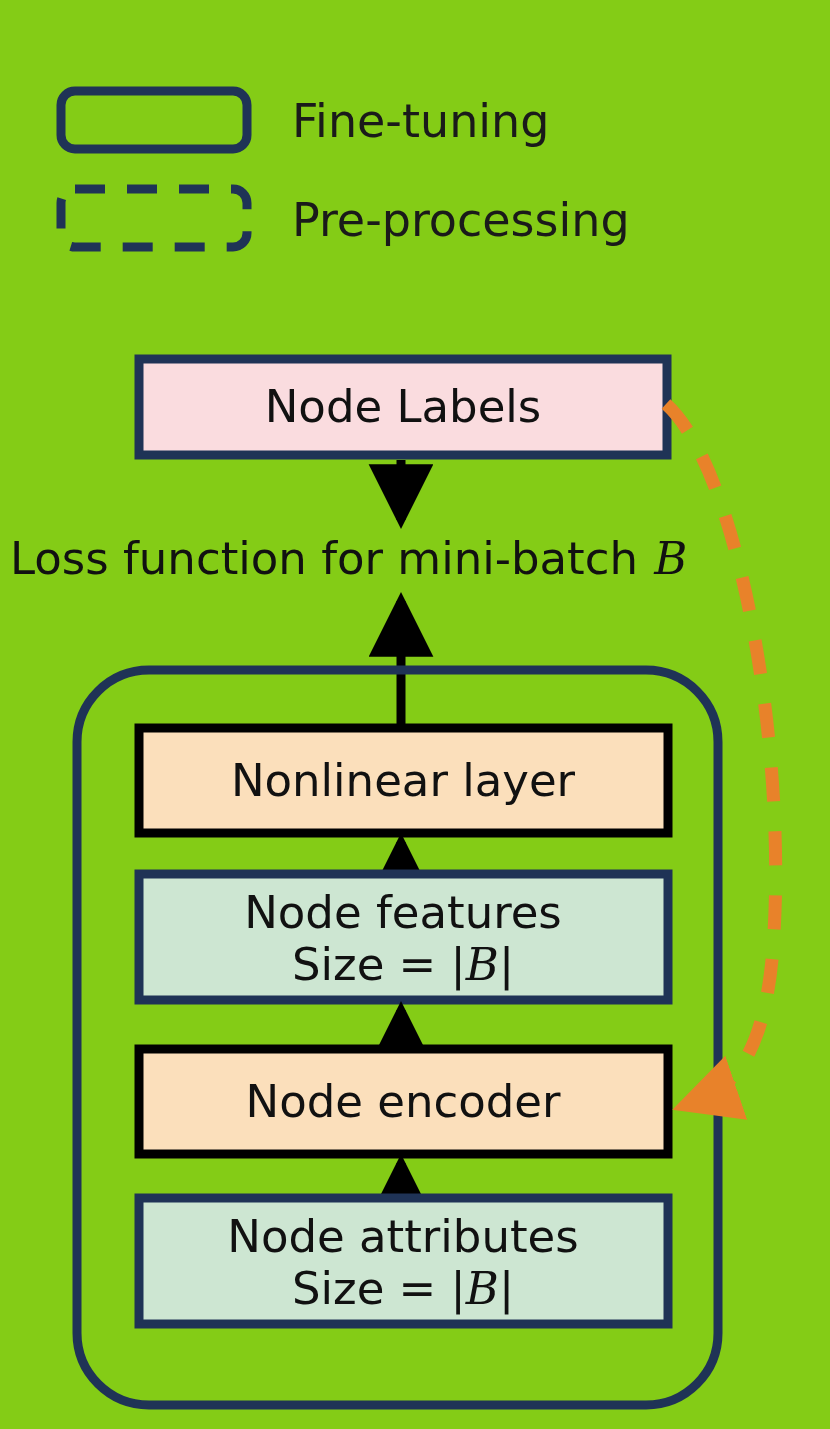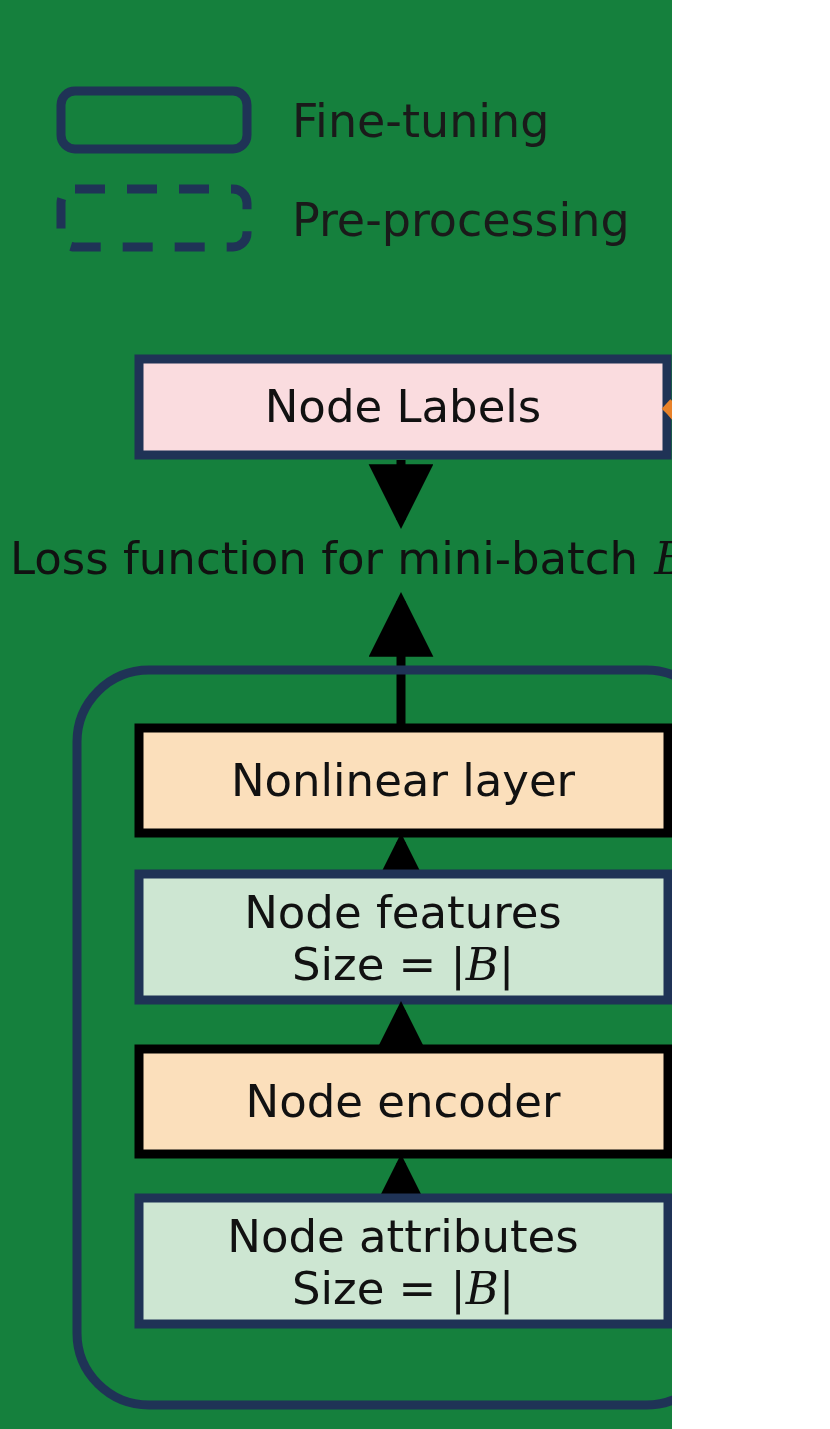--- a/index.html
+++ b/index.html
@@ -5,23 +5,23 @@
   html, body {
     margin: 0;
     padding: 0;
     background: #ffffff;
   }
   body {
     font-family: "DejaVu Sans", sans-serif;
   }
   #stage {
     position: relative;
-    width: 672px;
+    width: 830px;
     height: 1429px;
-    background: #15803d;
+    background: #84cc16;
     overflow: hidden;
   }
   #diagram {
     position: absolute;
     top: 0; left: 0;
     width: 830px;
     height: 1429px;
     display: block;
   }
   .legend-text {

